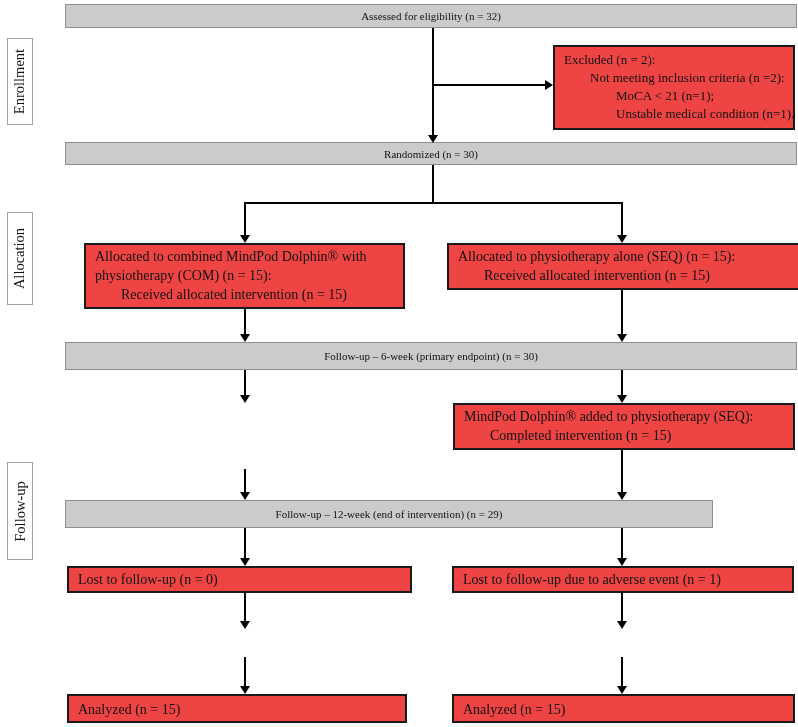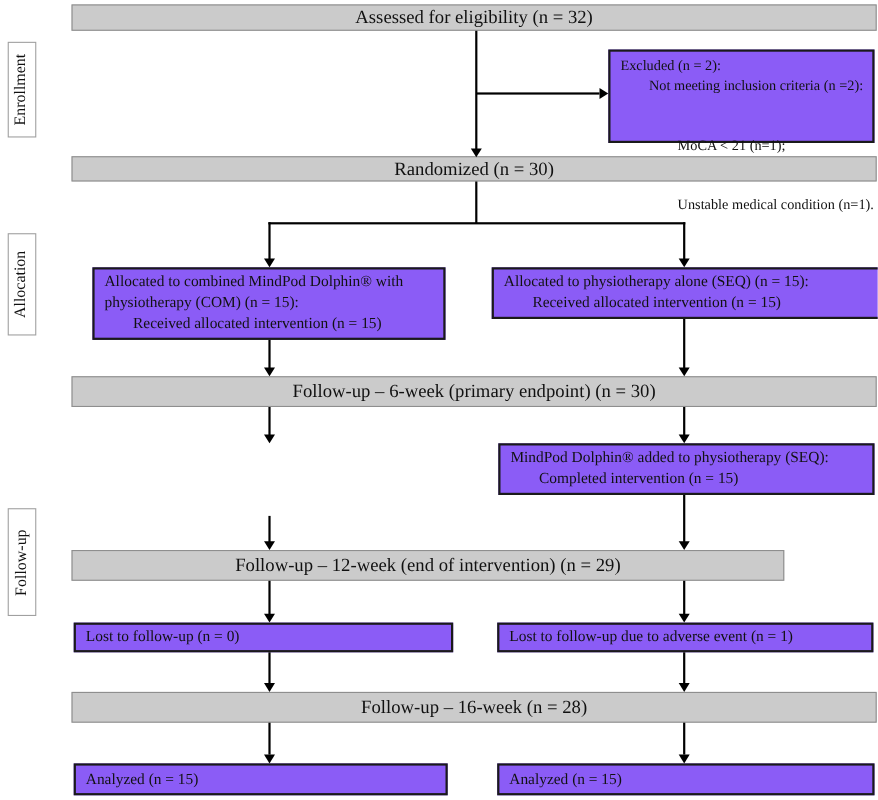--- a/index.html
+++ b/index.html
@@ -5,30 +5,30 @@
   html,body { margin:0; padding:0; background:#ffffff; }
   .canvas {
     position:relative; width:798px; height:727px; background:#ffffff;
     font-family:"Liberation Serif","DejaVu Serif",serif; color:#111;
     overflow:hidden;
   }
   .gray-bar {
     position:absolute; box-sizing:border-box;
     background:var(--bar-fill,#cbcbcb); border:1px solid var(--bar-border,#8e8e8e);
     display:flex; align-items:center; justify-content:center;
-    font-size:17px; text-align:center;
+    font-size:11px; text-align:center;
   }
   .wbox {
-    position:absolute; box-sizing:border-box; background:#8b5cf6;
+    position:absolute; box-sizing:border-box; background:#ef4444;
     border:2px solid var(--box-border,#1a1a1a);
     padding:2px 9px; font-size:14px; line-height:19px;
   }
   .bline { white-space:nowrap; }
   .ind1 { padding-left:26px; }
-  .ind2 { padding-left:52px;margin-top:36px; }
+  .ind2 { padding-left:52px; }
   .stage-label {
     position:absolute; box-sizing:border-box; background:#ffffff;
     border:1px solid var(--label-border,#a0a0a0);
     display:flex; align-items:center; justify-content:center; overflow:visible;
     font-size:14.5px;
   }
   .stage-label span { transform:rotate(-90deg); white-space:nowrap; }
   .vline { position:absolute; width:2px; background:#000; }
   .hline { position:absolute; height:2px; background:#000; }
   .arr-d {
@@ -61,23 +61,20 @@
     <span>Assessed for eligibility (n = 32)</span>
   </div>
   <div class="gray-bar" style="left:65px;top:142px;width:732px;height:23px">
     <span>Randomized (n = 30)</span>
   </div>
   <div class="gray-bar" style="left:65px;top:342px;width:732px;height:28px">
     <span>Follow-up – 6-week (primary endpoint) (n = 30)</span>
   </div>
   <div class="gray-bar" style="left:65px;top:500px;width:648px;height:28px">
     <span>Follow-up – 12-week (end of intervention) (n = 29)</span>
-  </div>
-  <div class="gray-bar" style="left:65px;top:629px;width:732px;height:28px">
-    <span>Follow-up – 16-week (n = 28)</span>
   </div>
 
   <div class="wbox" style="left:553px;top:45px;width:242px;height:85px;font-size:13px;line-height:18px;padding-top:4px">
     <div class="bline">Excluded (n = 2):</div>
     <div class="bline ind1">Not meeting inclusion criteria (n =2):</div>
     <div class="bline ind2">MoCA &lt; 21 (n=1);</div>
     <div class="bline ind2">Unstable medical condition (n=1).</div>
   </div>
 
   <div class="wbox" style="left:84px;top:243px;width:321px;height:66px">

